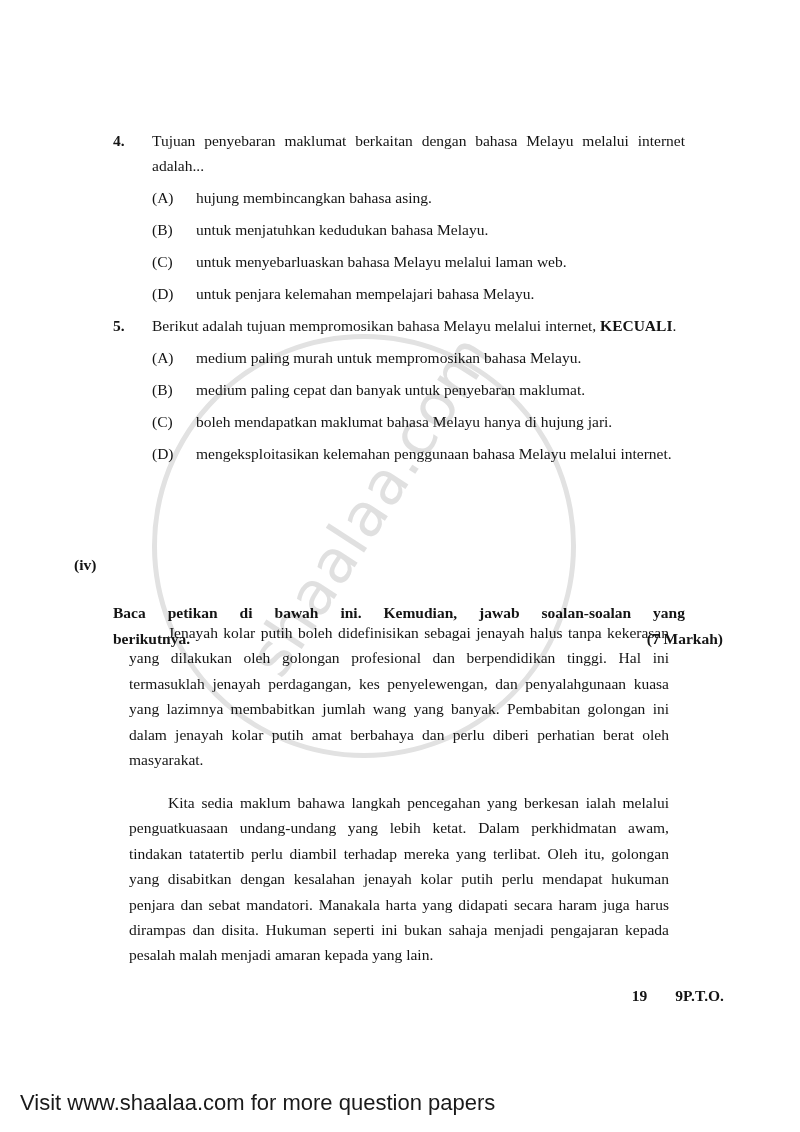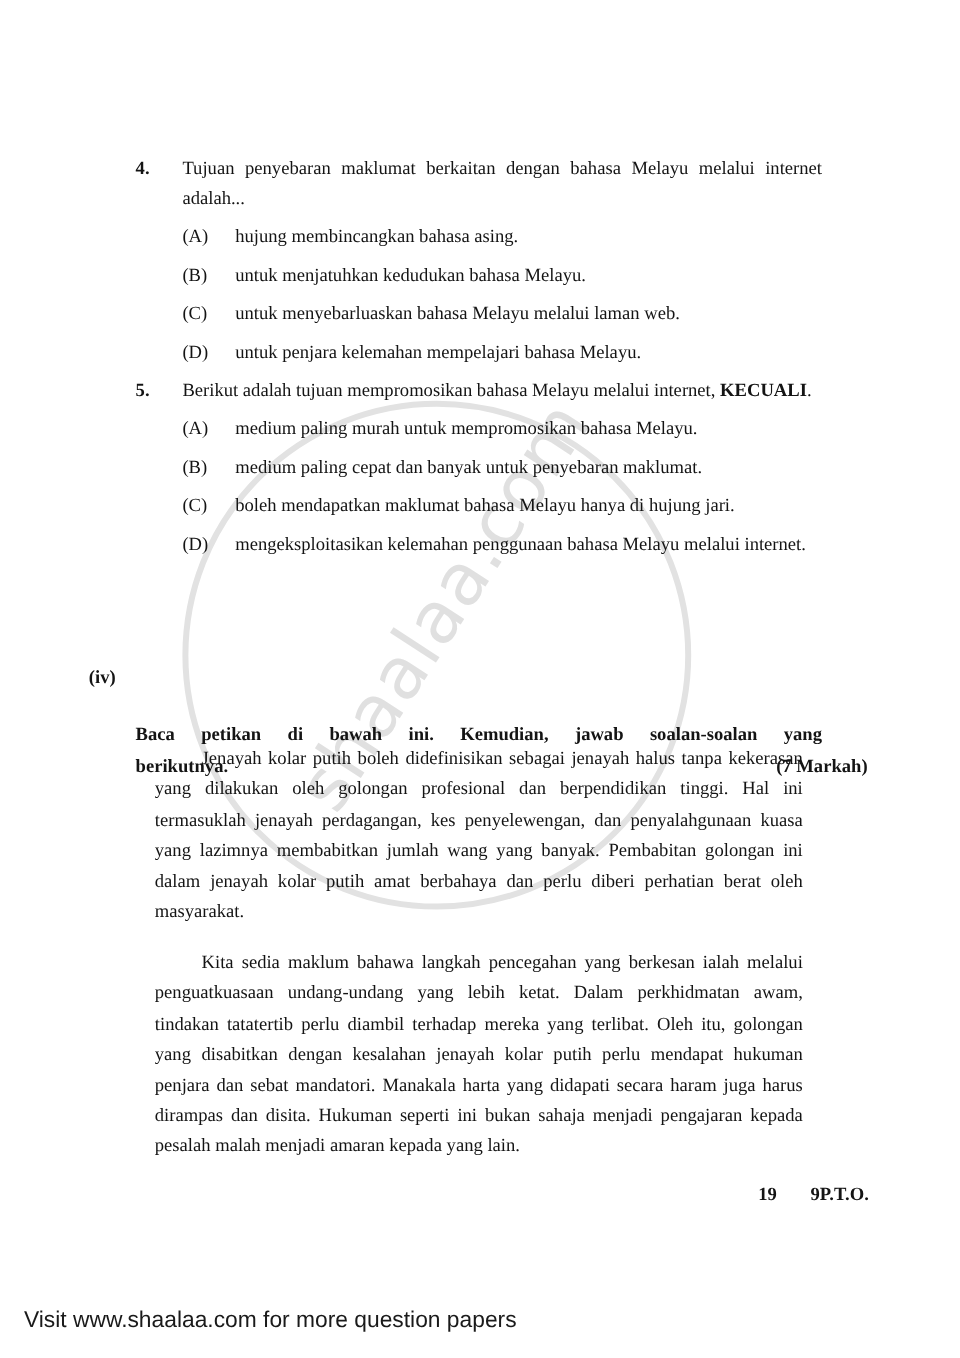--- a/index.html
+++ b/index.html
@@ -155,21 +155,21 @@
     font-size: 15.5px;
     font-weight: bold;
   }
   .footer .fcenter { margin-left: 28px; }
 
   .banner {
     position: absolute;
     left: 20px;
     top: 1090px;
     font-family: "Liberation Sans", "DejaVu Sans", sans-serif;
-    font-size: 19px;
+    font-size: 22px;
     color: #1a1a1a;
     white-space: nowrap;
   }
 </style>
 </head>
 <body>
 
 <div class="page">
 
   <div class="watermark-layer">

